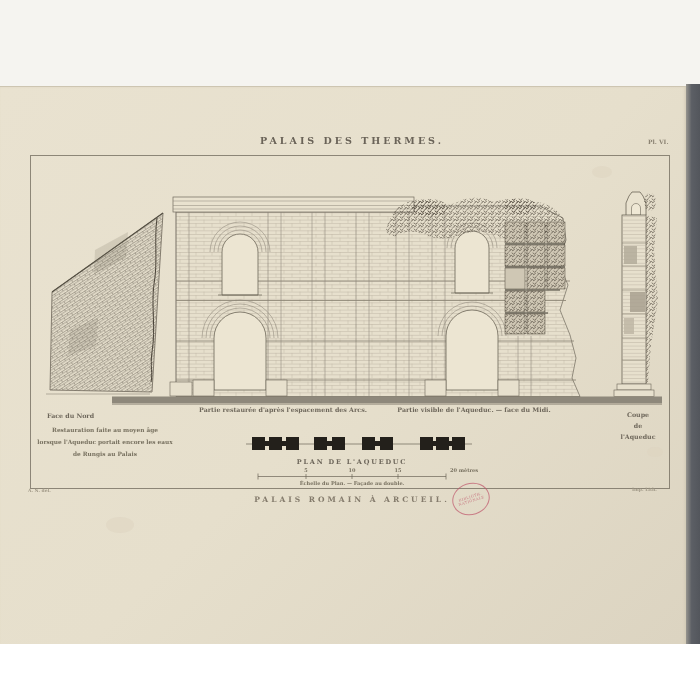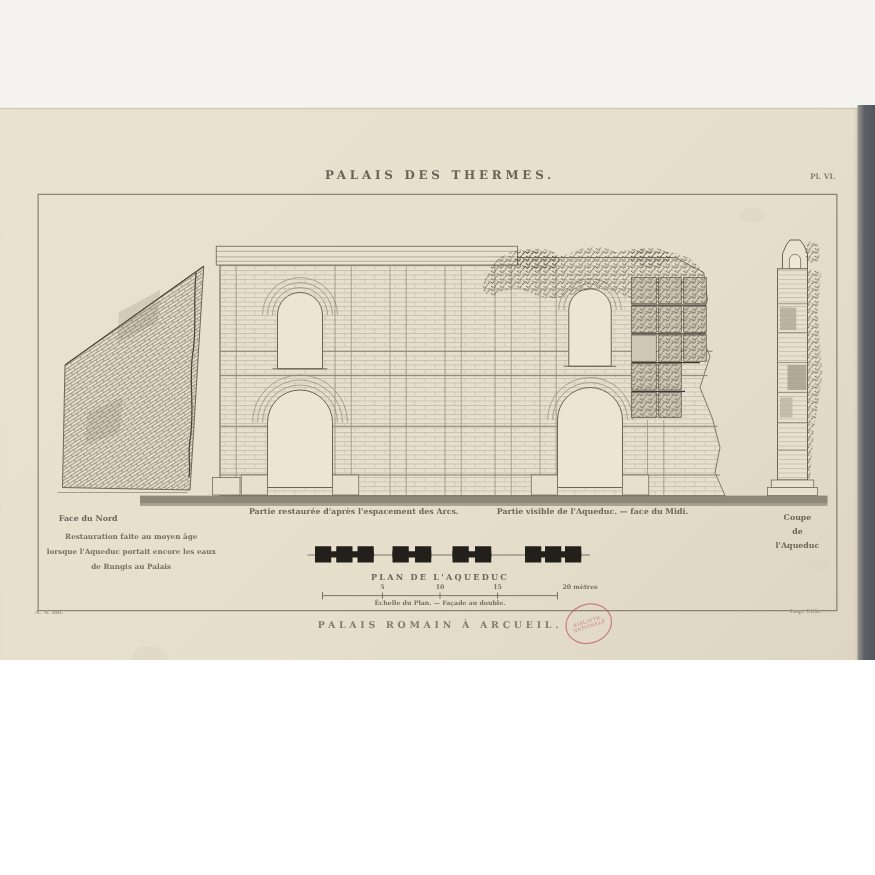--- a/index.html
+++ b/index.html
@@ -1,16 +1,16 @@
 <!DOCTYPE html>
 <html><head>
 <meta charset="utf-8">
 <style>
   html,body{margin:0;padding:0;}
-  .stage{position:relative;width:700px;height:528px;overflow:hidden;
+  .stage{position:relative;width:700px;height:644px;overflow:hidden;
          background:#f5f4f0;font-family:"DejaVu Serif", serif;}
   .paper{position:absolute;left:0;top:86px;width:687px;height:605px;
          background:linear-gradient(135deg,#e9e2d0 0%,#e6dfcc 50%,#dbd3c0 100%);
          box-shadow:inset 0 1px 0 #cdc5b1, inset -2px 0 3px #cfc7b3;}
   .edge-right{position:absolute;left:686px;top:84px;width:14px;height:616px;
          background:linear-gradient(to right,#97958f,#5c5f65 40%,#53565c);}
   .edge-bottom{position:absolute;left:0;top:691px;width:700px;height:9px;background:#45484e;}
   .frame{position:absolute;left:30px;top:155px;width:638px;height:332px;
          border:1px solid rgba(110,103,90,.75);}
   .art{position:absolute;left:0;top:0;width:700px;height:700px;}

